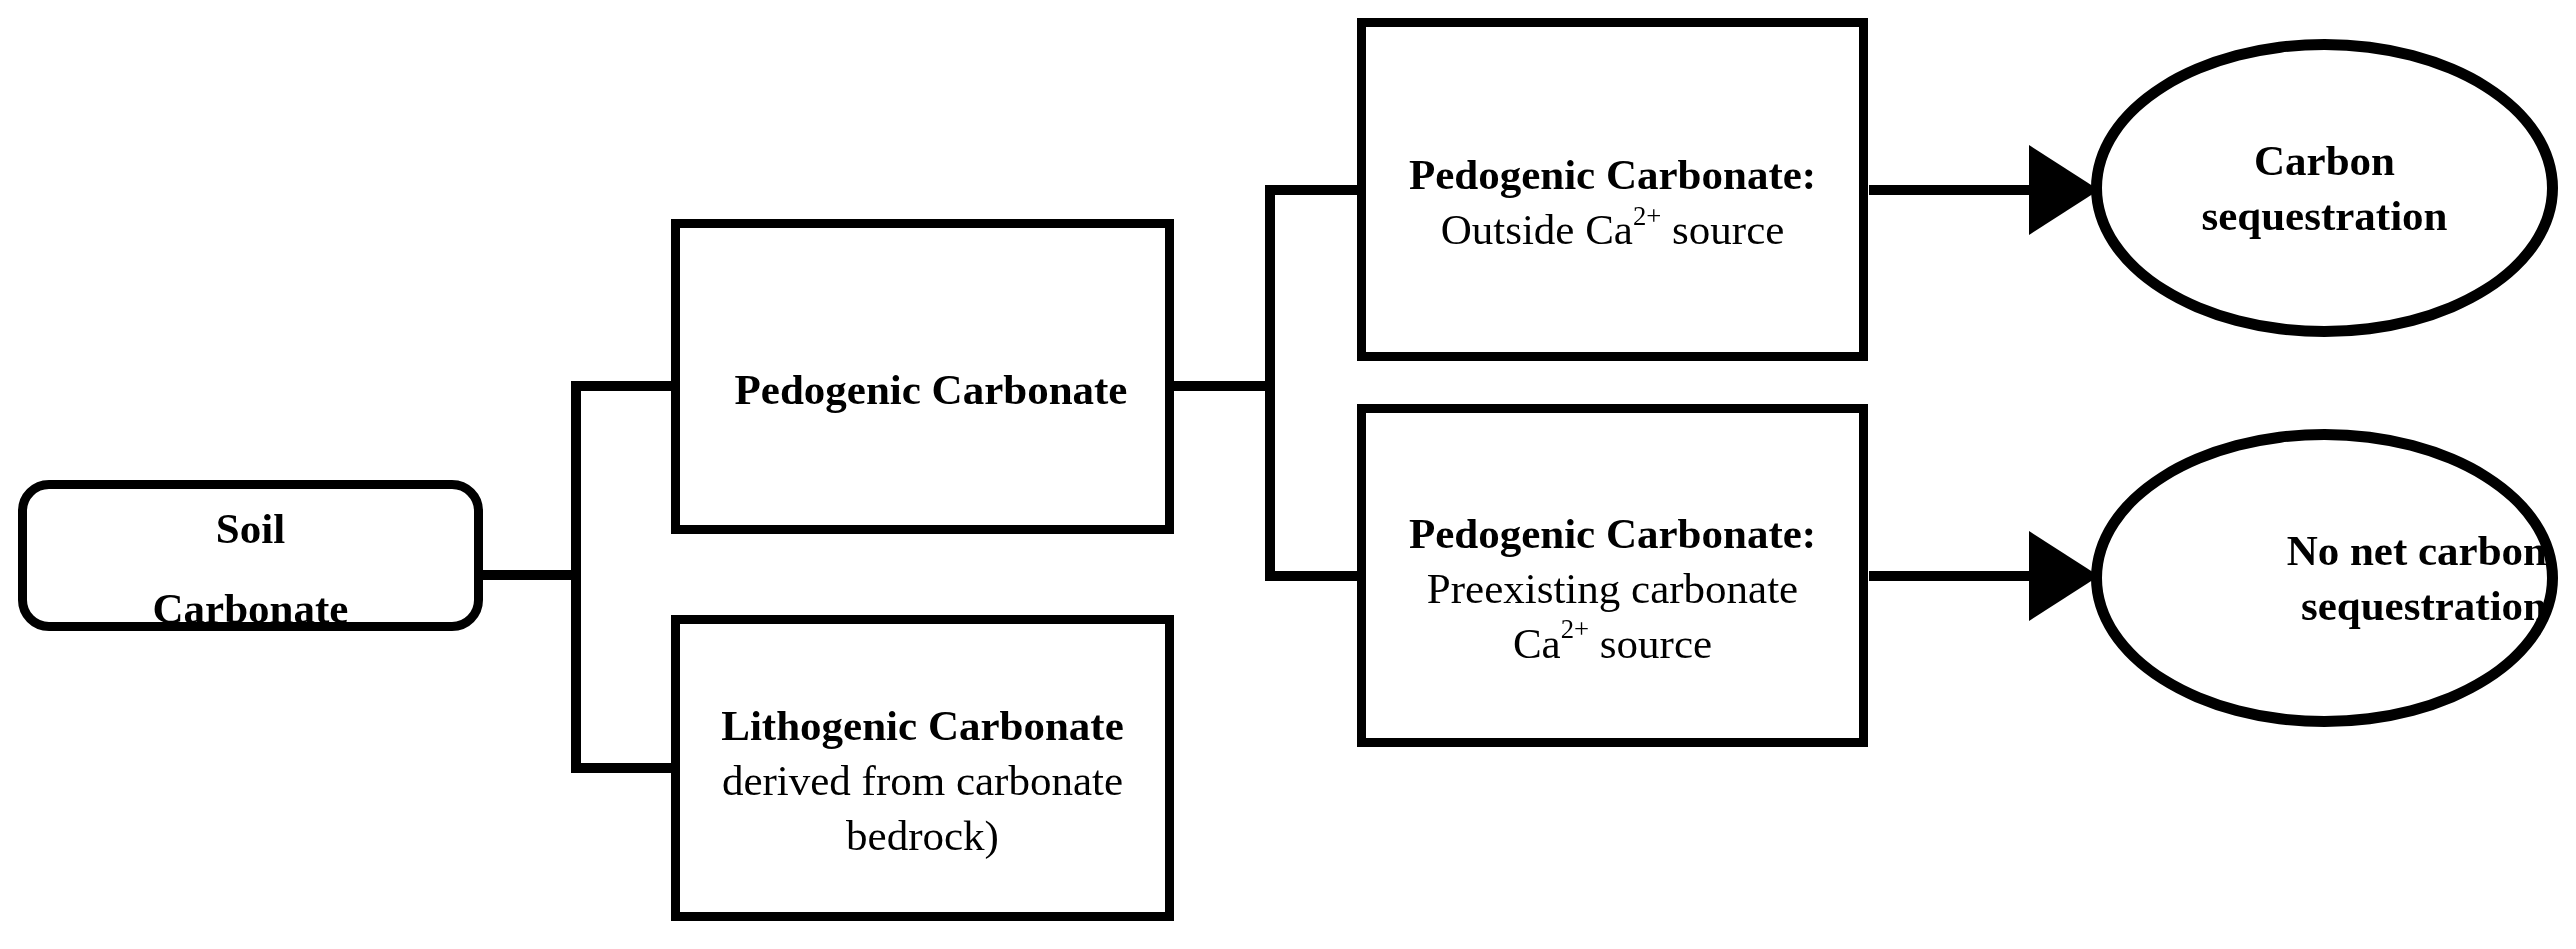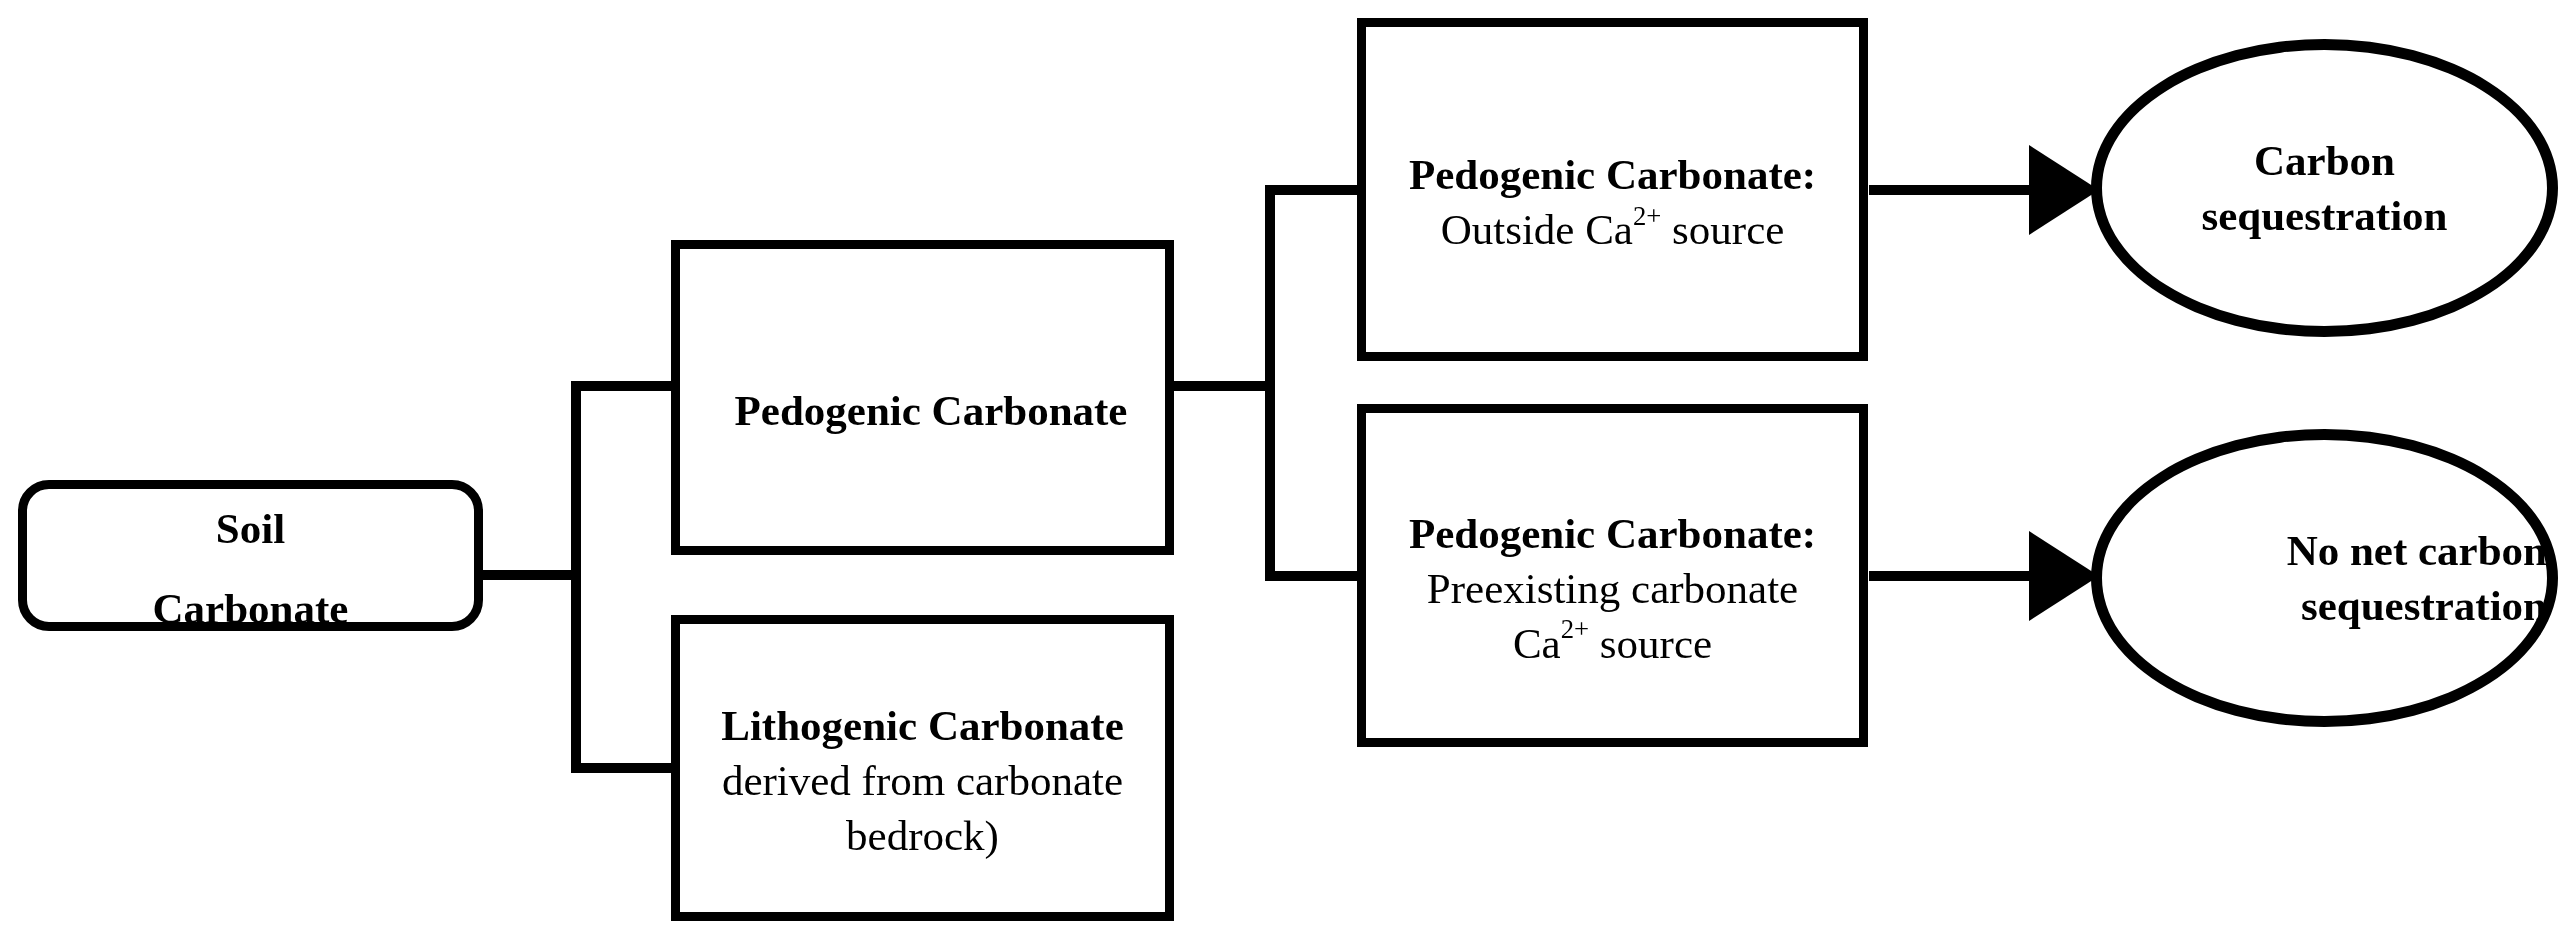--- a/index.html
+++ b/index.html
@@ -61,21 +61,21 @@
 </head>
 <body>
 
 <div id="canvas">
 
   <div class="node" style="left:18px; top:480px; width:465px; height:151px;border-radius:31px;">
     <div class="t-bold">Soil</div>
     <div class="t-bold">Carbonate</div>
   </div>
 
-  <div class="node" style="left:671px; top:240px; width:503px; height:315px;padding-left:17px;">
+  <div class="node" style="left:671px; top:219px; width:503px; height:315px;padding-left:17px;">
     <div class="t-bold">Pedogenic Carbonate</div>
   </div>
 
   <div class="node" style="left:671px; top:615px; width:503px; height:306px;">
     <div class="t-bold">Lithogenic Carbonate</div>
     <div class="t-reg">derived from carbonate</div>
     <div class="t-reg">bedrock)</div>
   </div>
 
   <div class="node" style="left:1357px; top:18px; width:511px; height:343px;">

